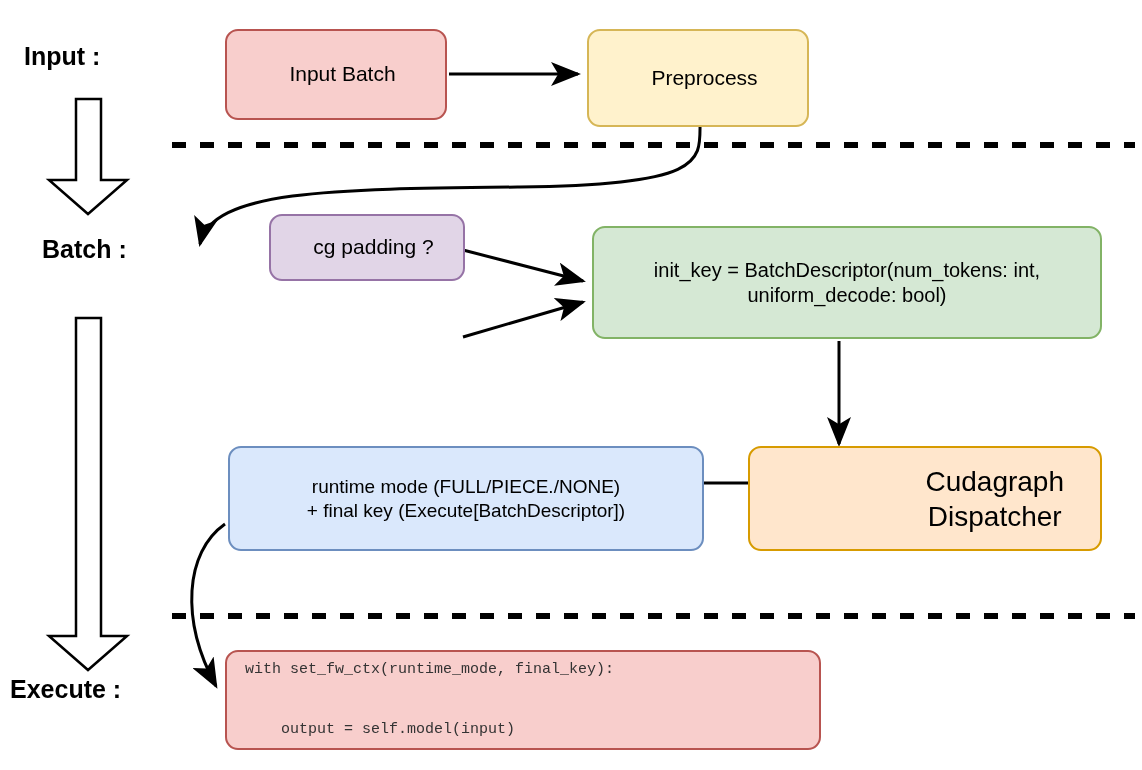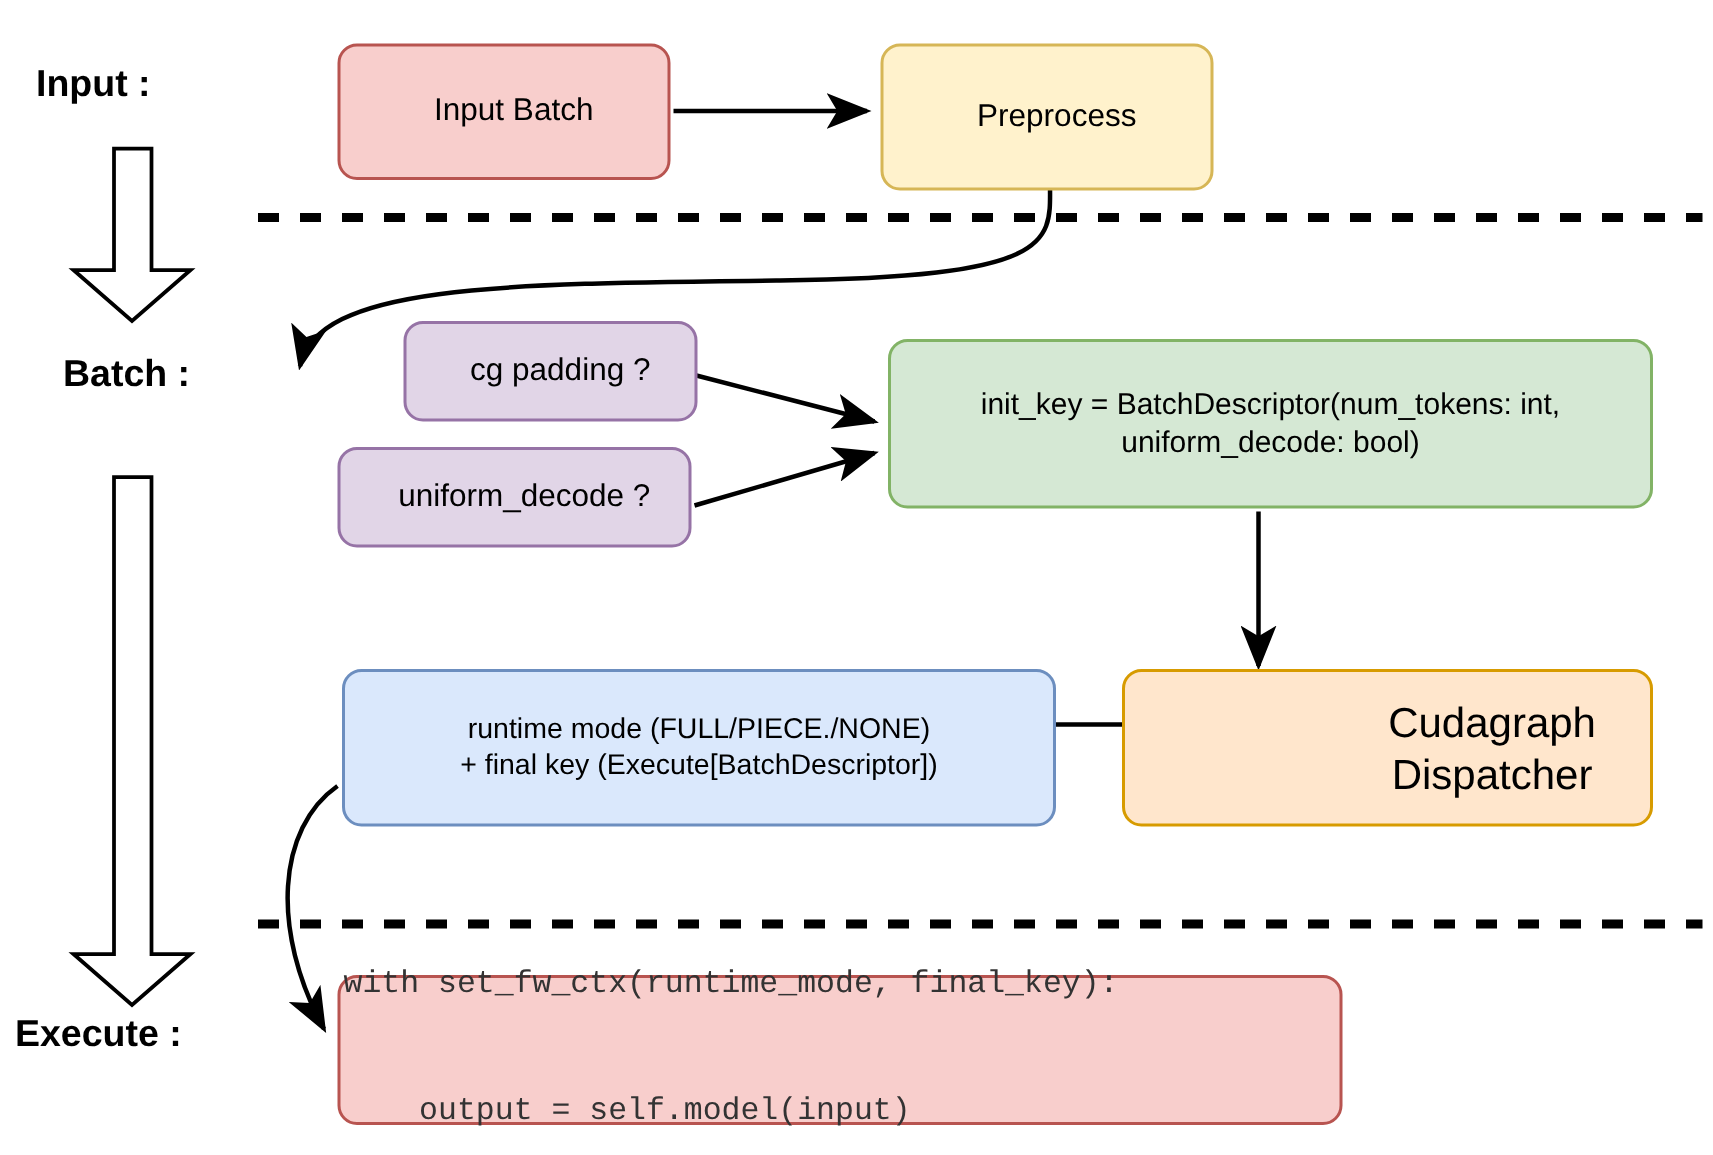--- a/index.html
+++ b/index.html
@@ -92,27 +92,27 @@
     justify-content: flex-end;
     padding-right: 36px;
   }
   #node-dispatch {
     left: 755px; top: 449px; width: 186px; height: 68px;
     background: #fad7c3; border-color: #d79b00;
     font-size: 19px;
     z-index: 4;
   }
   #node-code {
-    left: 225px; top: 650px; width: 670px; height: 100px;
+    left: 225px; top: 650px; width: 596px; height: 100px;
     background: #f8cecc; border-color: #b85450;
     font-family: "Liberation Mono", "DejaVu Sans Mono", monospace;
-    font-size: 21px;
+    font-size: 15px;
     color: #333333;
     justify-content: flex-start;
-    padding-left: 2px;
+    padding-left: 18px;
     text-align: left;
     line-height: 1.35;
     white-space: pre;
   }
 
   #label-input  { left: 24px; top: 42px; }
   #label-plan   { left: 42px; top: 235px; }
   #label-execute{ left: 10px; top: 675px; }
 </style>
 </head>
@@ -157,23 +157,20 @@
   </div>
 
   <div class="node" id="node-preprocess">
     <span class="node-text">Preprocess</span>
   </div>
 
   <div class="node" id="node-cg-padding">
     <span class="node-text">cg padding ?</span>
   </div>
 
-  <div class="node" id="node-uniform-decode">
-    <span class="node-text">uniform_decode ?</span>
-  </div>
 
   <div class="node" id="node-init-key">
     <div>
       <span class="node-text">init_key = BatchDescriptor(num_tokens: int,</span>
       <span class="node-text">uniform_decode: bool)</span>
     </div>
   </div>
 
   <div class="node" id="node-runtime-mode">
     <div>

